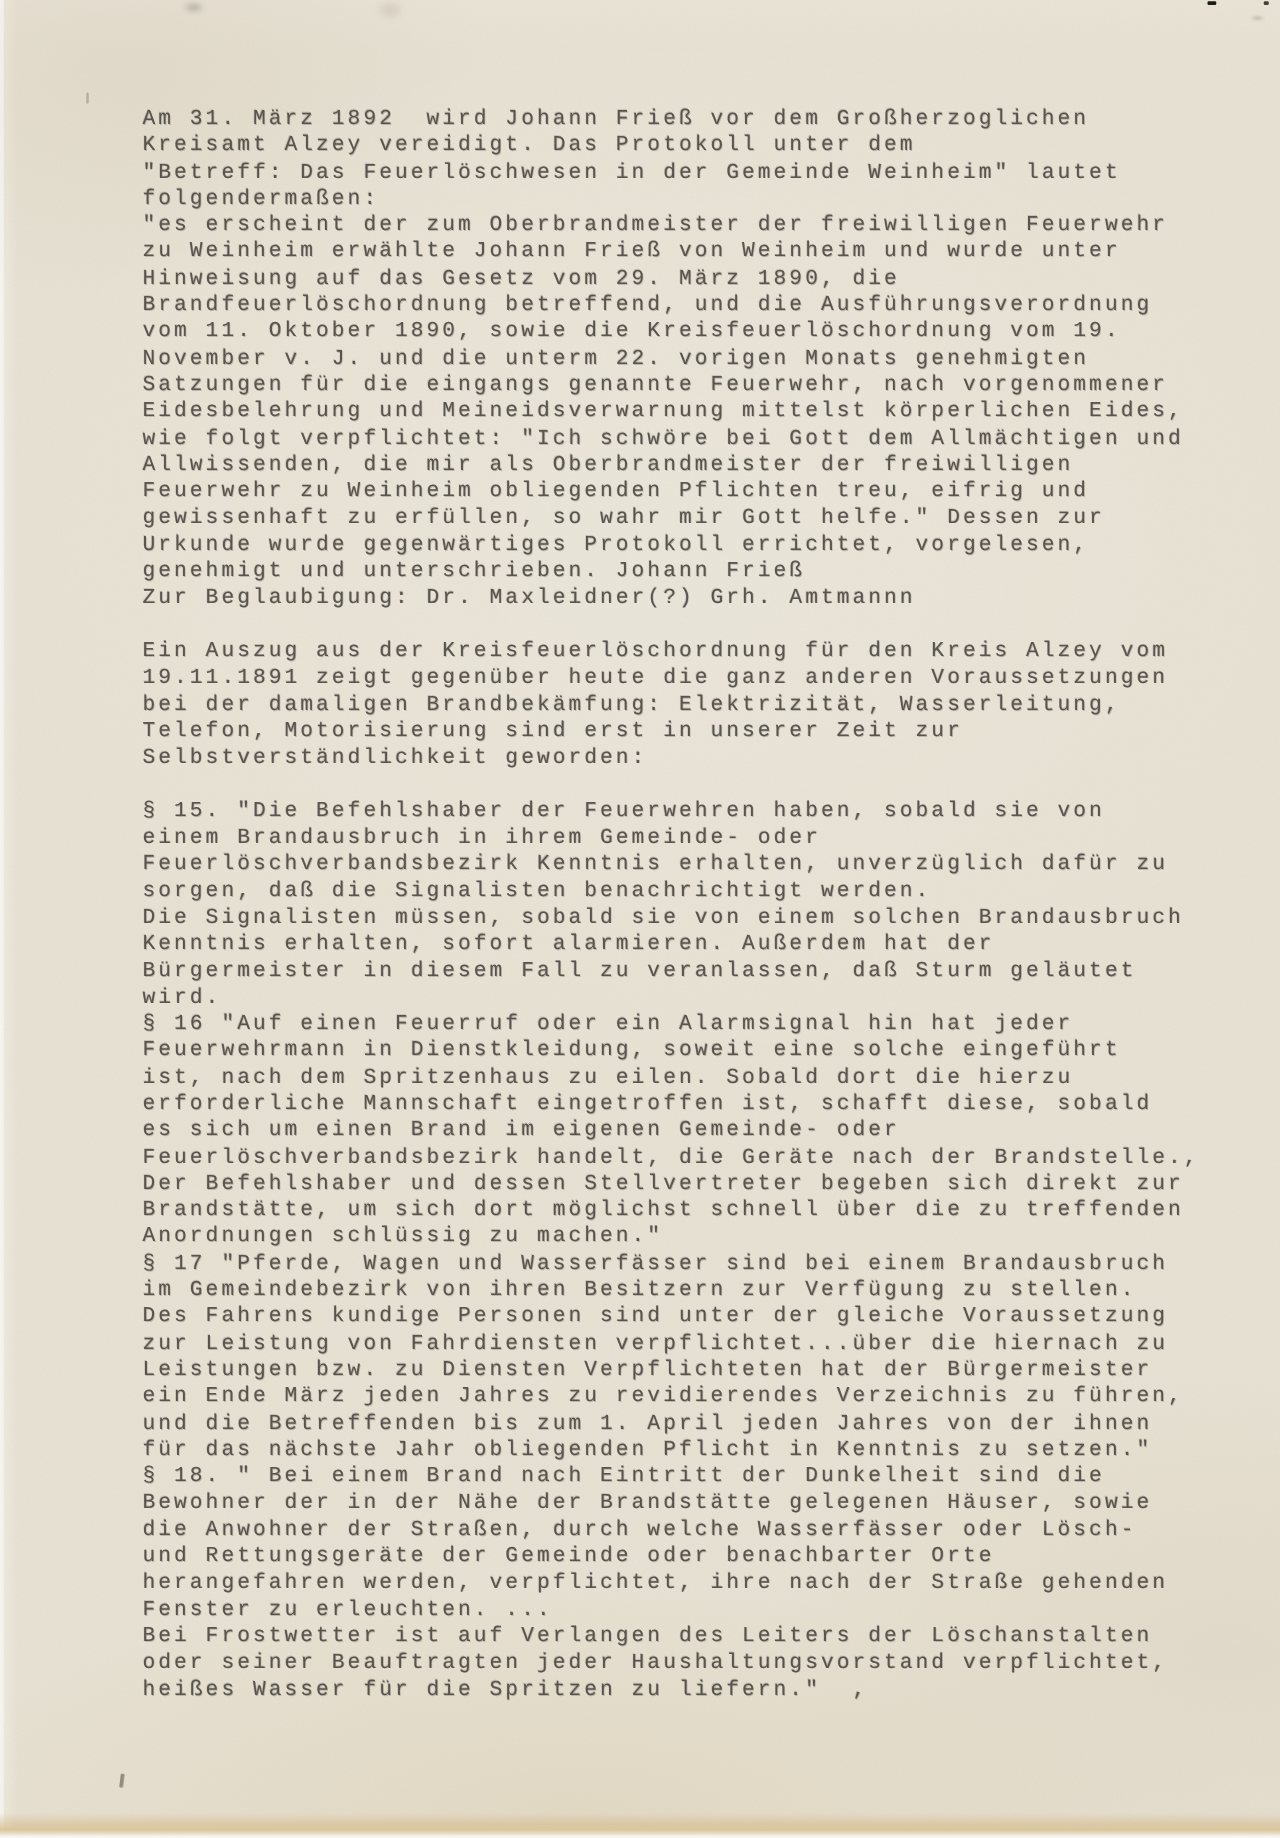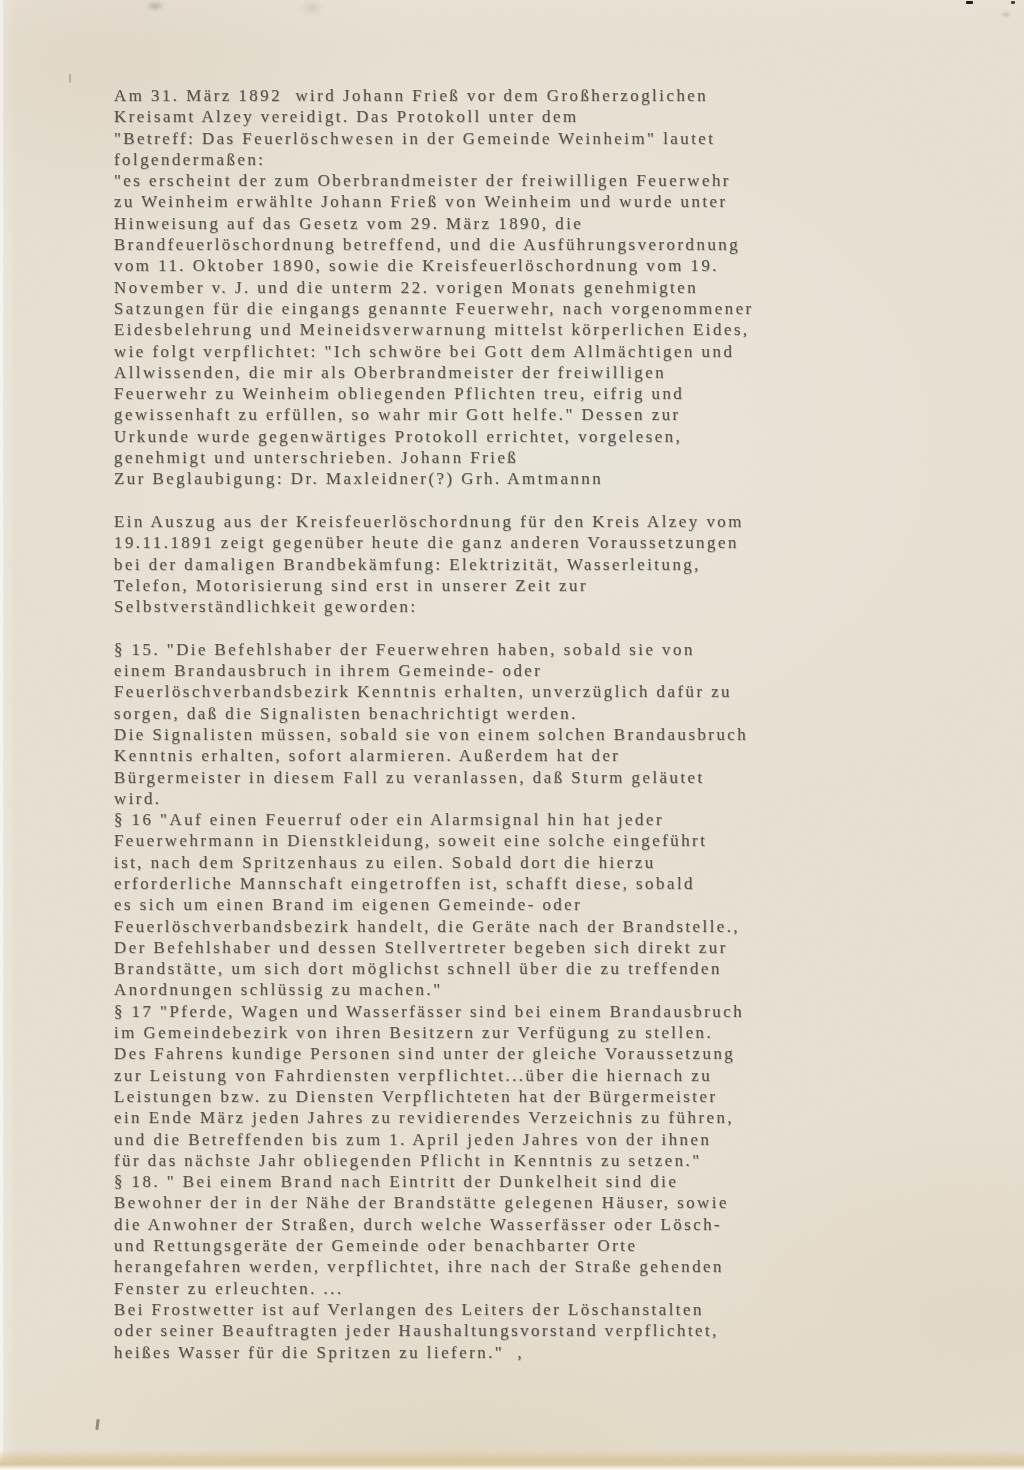--- a/index.html
+++ b/index.html
@@ -28,21 +28,21 @@
     position: absolute;
     left: 0; top: 0;
     width: 1024px; height: 1470px;
     pointer-events: none;
   }
   pre.typewriter {
     position: absolute;
     left: 114px;
     top: 85px;
     margin: 0;
-    font-family: Liberation Serif, serif;
+    font-family: Liberation Mono, monospace;
     font-size: 17px;
     line-height: 21.3px;
     letter-spacing: 2.42px;
     color: var(--ink, #4e4a44);
     opacity: 0.93;
     text-shadow: 0.6px 0.6px 0 rgba(78,74,68,0.30), -0.5px -0.5px 0 rgba(78,74,68,0.22);
     white-space: pre;
   }
   .bottom-edge {
     position: absolute;

